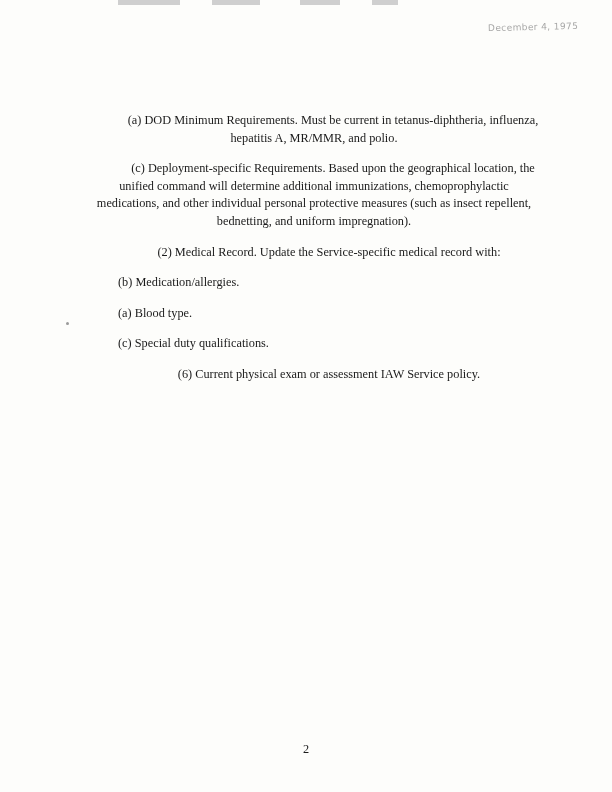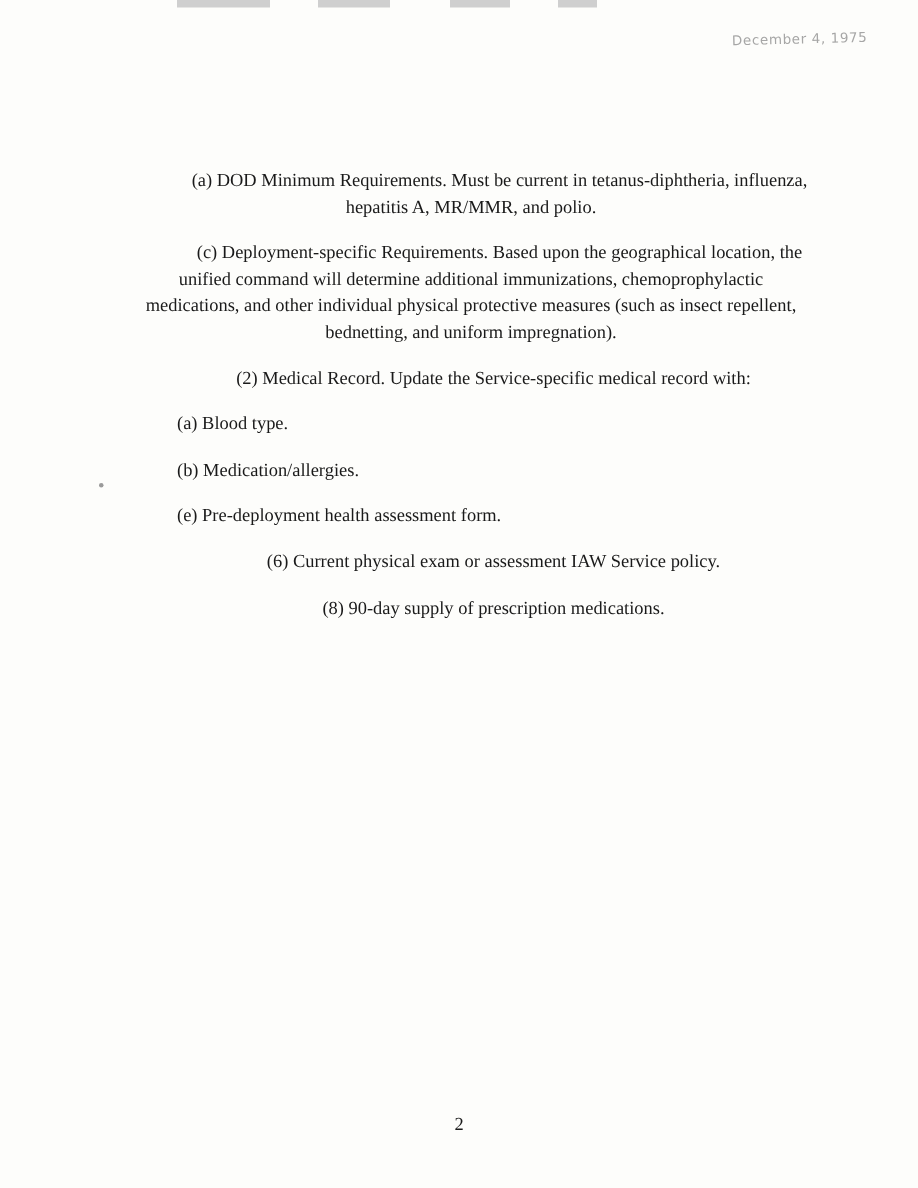--- a/index.html
+++ b/index.html
@@ -107,38 +107,37 @@
 
   <div class="handwritten-date">December 4, 1975</div>
 
   <div class="stray-dot"></div>
 
   <div class="body-text">
 
     <p class="para indent-1">(a) DOD Minimum Requirements.  Must be current in tetanus-diphtheria, influenza, hepatitis A, MR/MMR, and polio.</p>
 
 
-    <p class="para indent-1">(c) Deployment-specific Requirements.  Based upon the geographical location, the unified command will determine additional immunizations, chemoprophylactic medications, and other individual physical protective measures (such as insect repellent, bednetting, and uniform impregnation).</p>
+    <p class="para indent-1">(c) Deployment-specific Requirements.  Based upon the geographical location, the unified command will determine additional immunizations, chemoprophylactic medications, and other individual personal protective measures (such as insect repellent, bednetting, and uniform impregnation).</p>
 
     <p class="para indent-2">(2)  Medical Record.  Update the Service-specific medical record with:</p>
 
+    <p class="sub-item">(b) Medication/allergies.</p>
+
     <p class="sub-item">(a) Blood type.</p>
 
-    <p class="sub-item">(b) Medication/allergies.</p>
+    <p class="sub-item">(c) Special duty qualifications.</p>
 
 
-
-    <p class="sub-item">(e) Pre-deployment health assessment form.</p>
 
 
 
 
 
     <p class="para indent-2">(6)  Current physical exam or assessment IAW Service policy.</p>
 
 
-    <p class="para indent-2">(8)  90-day supply of prescription medications.</p>
 
   </div>
 
   <div class="page-number">2</div>
 
 </div>
 
 </body></html>

